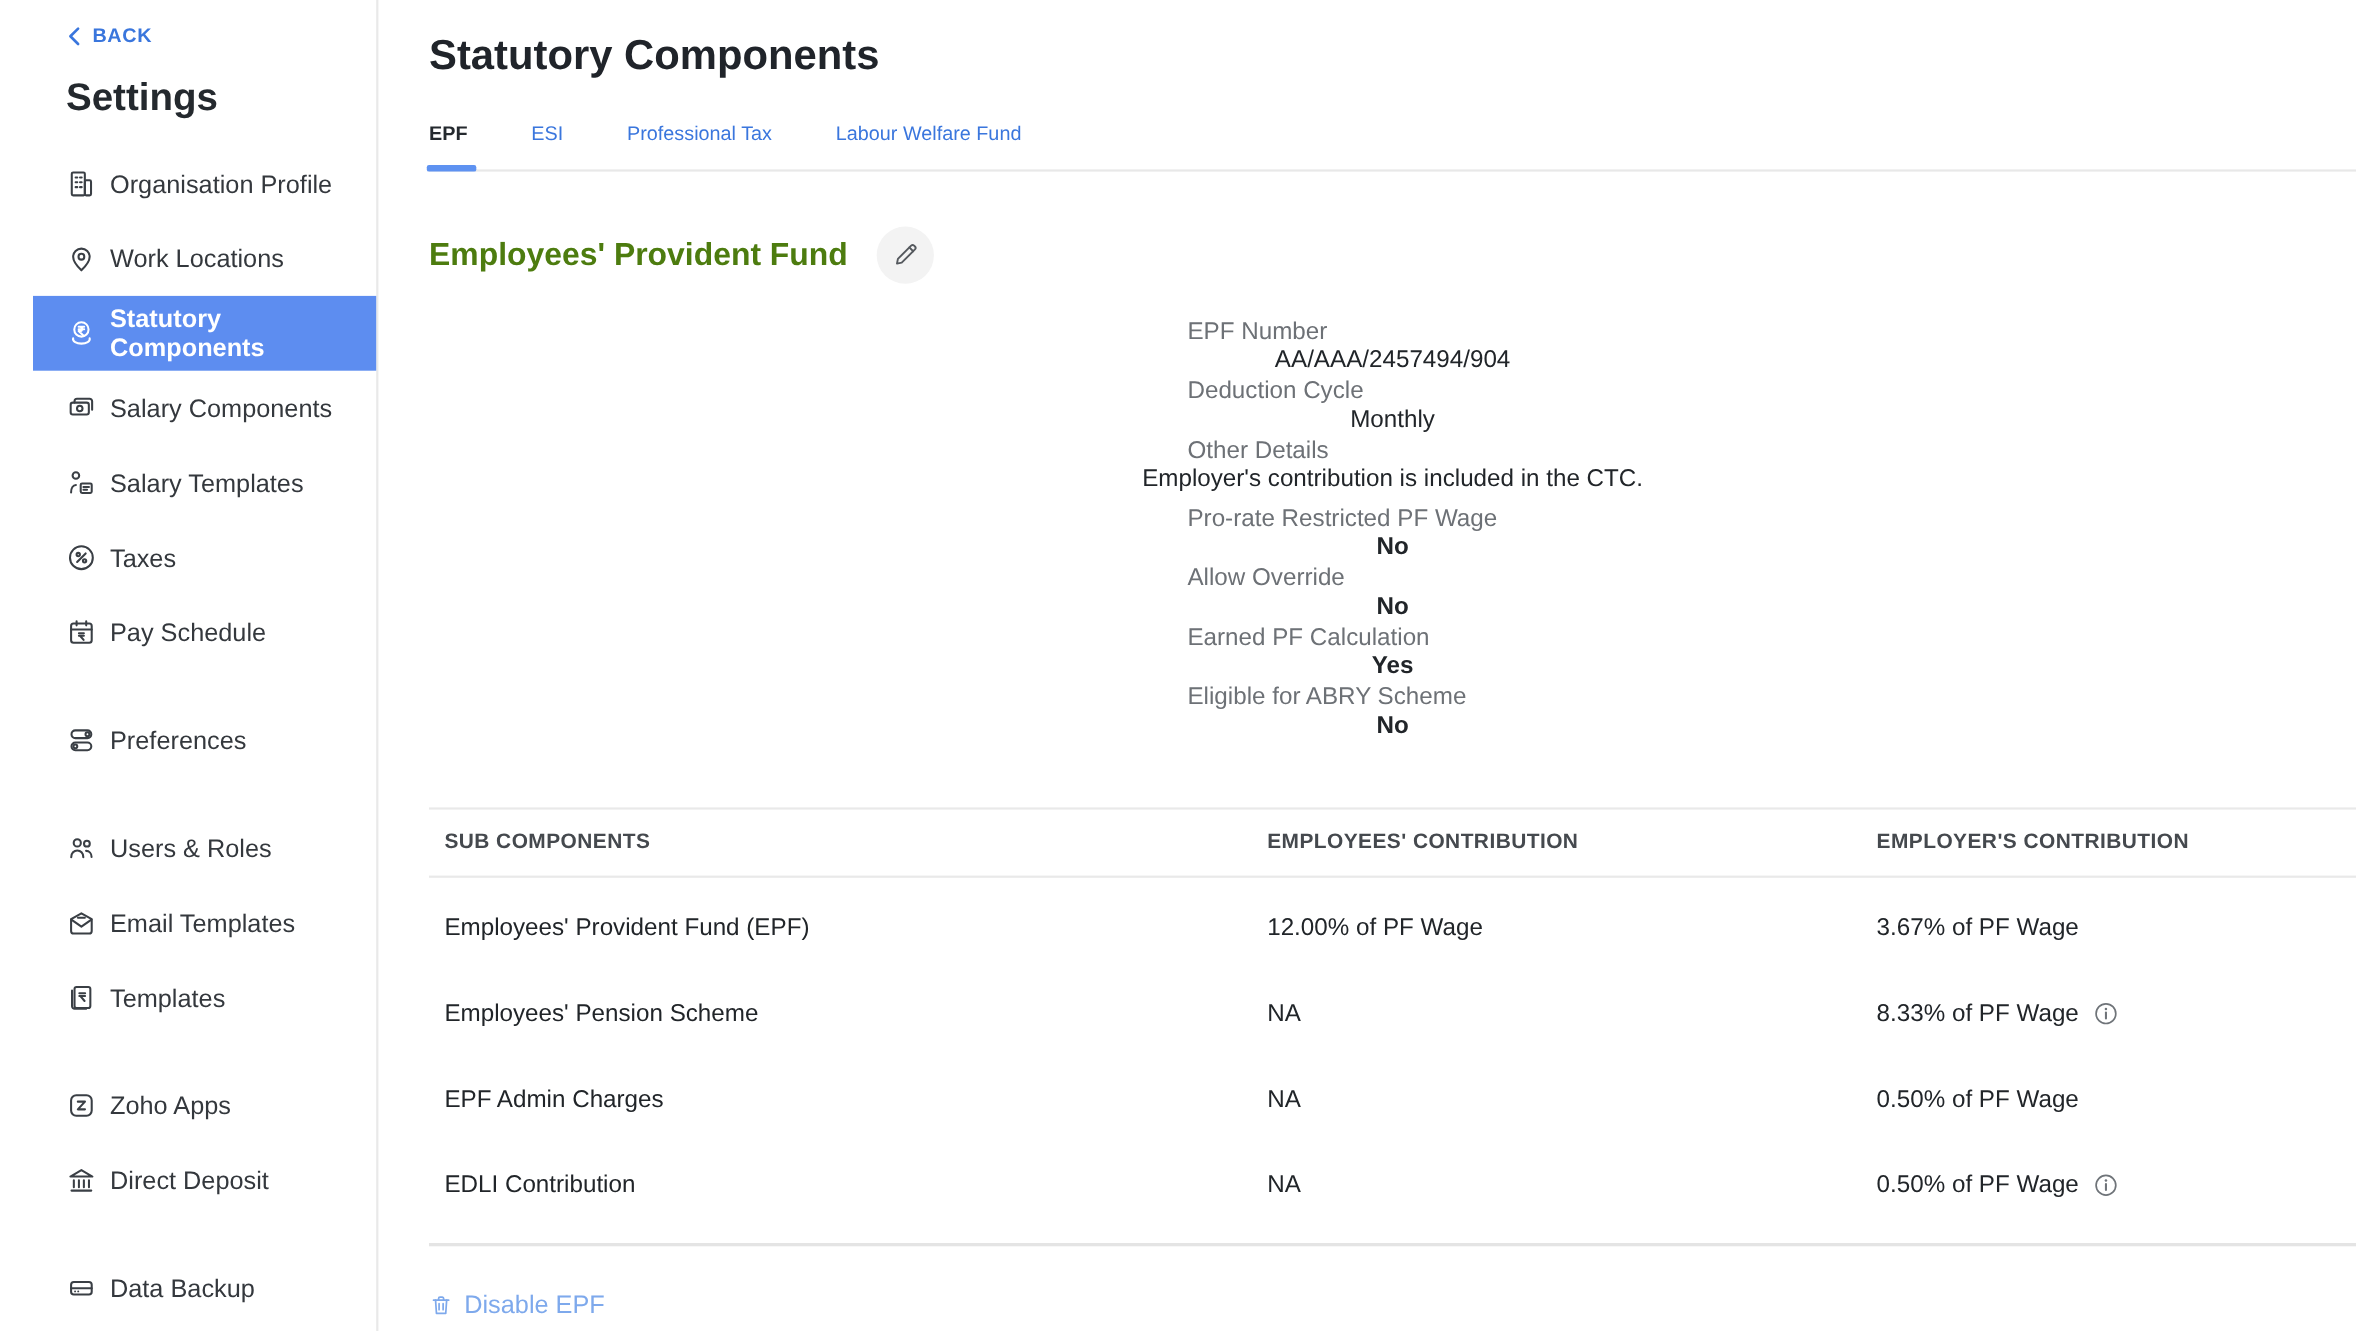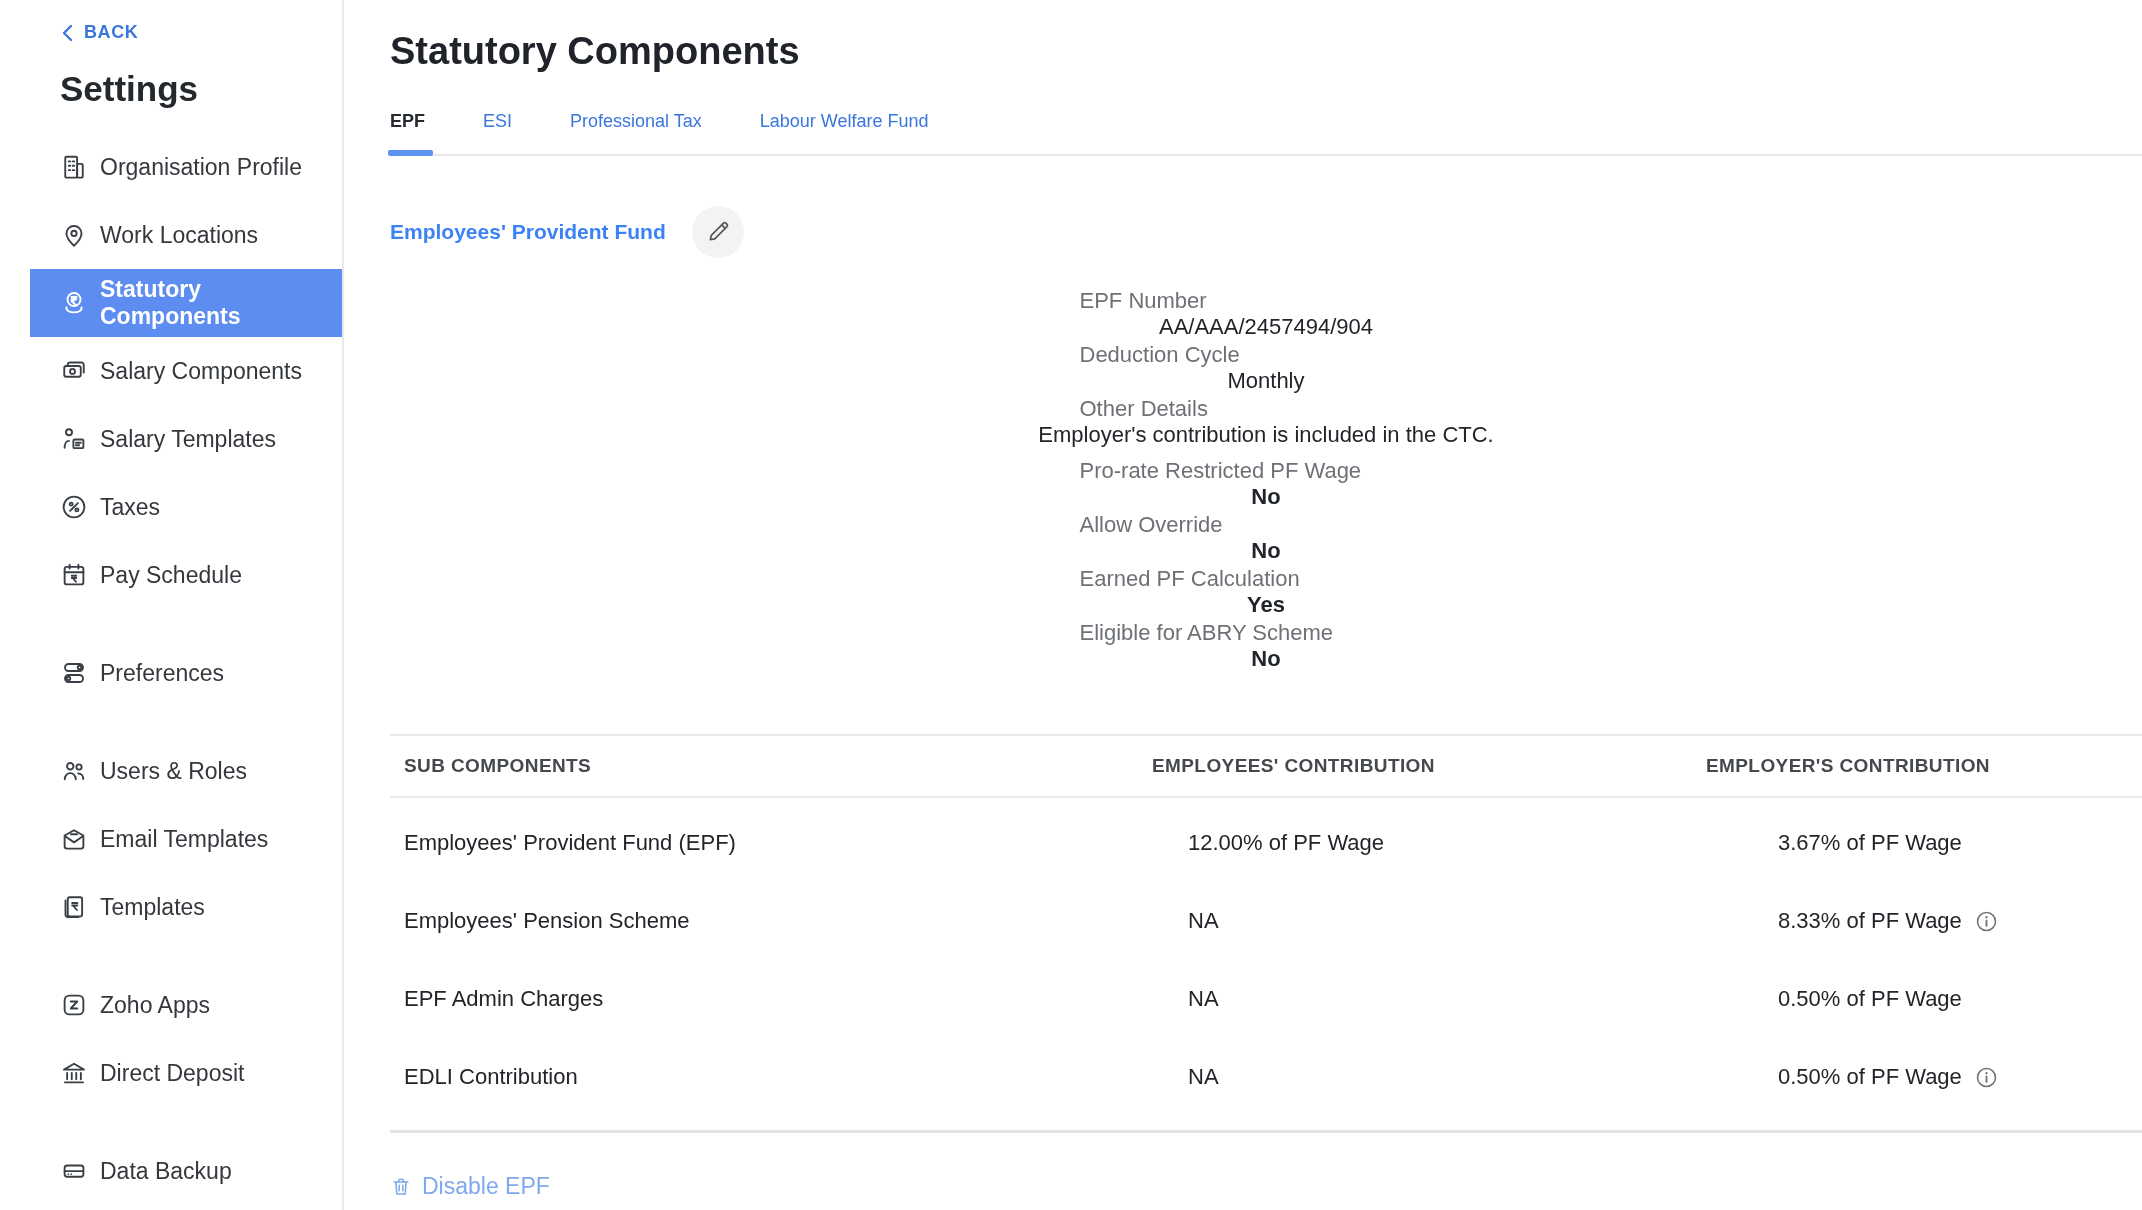--- a/index.html
+++ b/index.html
@@ -32,38 +32,38 @@
 
   .tabs { display:flex; gap:58px; margin-top:26px; padding-top:12px;
           border-bottom:2px solid #e8e8e8; }
   .tab { font-size:18px; color:#3a76dd; padding-bottom:22px; position:relative;
          cursor:pointer; white-space:nowrap; }
   .tab.active { color:#24292e; font-weight:700; }
   .tab.active::after { content:""; position:absolute; left:-2px; right:-8px; bottom:-2px;
                        height:6px; background:#5e92f1; border-radius:2px; }
 
   .section-head { display:flex; align-items:center; gap:26px; margin-top:50px; }
-  .section-title { font-size:21px; font-weight:700; color:#3b82f6; }
+  .section-title { font-size:29px; font-weight:700; color:#4d7c0f; }
   .edit-btn { width:52px; height:52px; border-radius:50%; background:#f3f3f3;
               border:none; display:flex; align-items:center; justify-content:center;
               cursor:pointer; color:#55595e; }
 
   .details { margin-top:30px; }
   .detail-row { display:flex; align-items:center; height:54px;flex-direction:column; }
   .detail-row.spaced { margin-top:8px; }
   .detail-label { width:373px; min-width:373px; color:#6d7176; font-size:22px; }
   .detail-value { color:#212529; font-size:22px; }
   .detail-value.strong { font-weight:700; }
 
   .sub-table { margin-top:60px; width:1752px; }
   .t-header { display:grid; grid-template-columns:748px 554px 1fr; align-items:center;
               height:64px; border-top:2px solid #e9e9e9; border-bottom:2px solid #e9e9e9; }
   .t-header .cell { font-size:19px; color:#45494e; font-weight:600; letter-spacing:.4px; }
   .t-row { display:grid; grid-template-columns:748px 554px 1fr; align-items:center;
-           height:78px;gap:36px; }
+           height:78px; }
   .cell { padding-left:14px; font-size:22px; color:#212529; }
   .t-body { border-bottom:3px solid #e4e4e4; padding:6px 0 14px; }
   .with-info { display:flex; align-items:center; gap:12px; }
   .info-icon { display:inline-flex; color:#6f7479; cursor:pointer; }
 
   .footer-link { display:flex; align-items:center; gap:10px; margin-top:40px;
                  color:#7ea9ec; font-size:23px; cursor:pointer; }
   .footer-link svg { display:block; }
 </style>
 </head>

